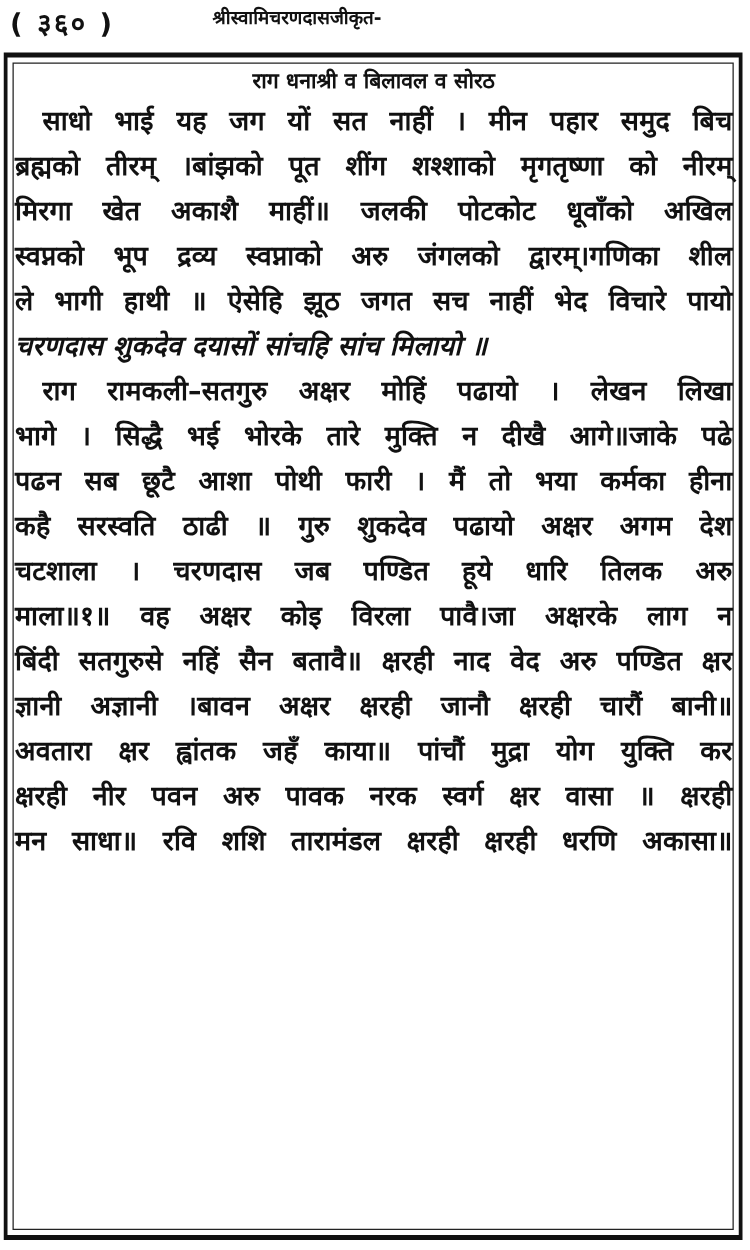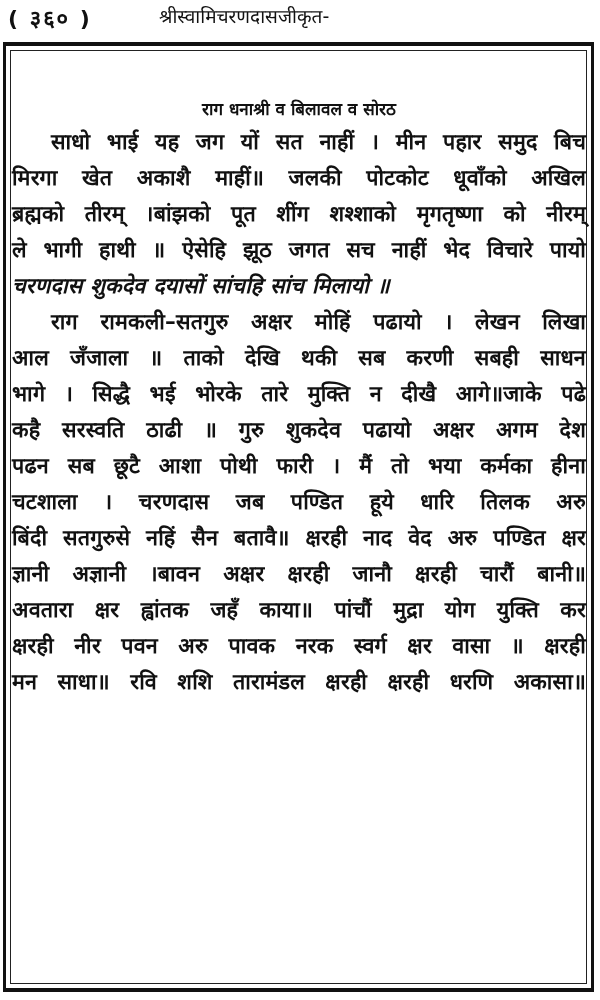--- a/index.html
+++ b/index.html
@@ -1,50 +1,51 @@
 <!DOCTYPE html>
 <html><head>
 <meta charset="utf-8">
 <style>
   html, body { margin: 0; padding: 0; background: #ffffff; }
   body { width: 600px; height: 1000px; position: relative; overflow: hidden; color: #111; font-family: "DejaVu Sans", sans-serif; }
   .running-head { position: absolute; top: 0; left: 0; width: 556px; height: 34px; }
   .page-no { position: absolute; left: 8px; top: 2px; font-size: 22px; font-weight: bold; letter-spacing: 2px; }
-  .running-title { position: absolute; left: 159px; top: 3px; font-size: 19px; font-weight: normal; }
+  .running-title { position: absolute; left: 170px; top: 3px; font-size: 15px; font-weight: bold; }
   .frame { position: absolute; left: 3px; top: 42px; width: 591px; height: 950px; border: 3px solid #111; border-top-width: 4px; border-bottom-width: 4px; box-sizing: border-box; }
   .frame-inner { position: absolute; left: 4px; right: 4px; top: 4px; bottom: 4px; border: 1px solid #222; }
   .content { position: absolute; left: 12px; top: 50px; width: 574px; }
-  .raga-heading { text-align: center; font-size: 17px; font-weight: bold; height: 30px; line-height: 30px; margin-top: 44px; }
+  .raga-heading { text-align: center; font-size: 17px; font-weight: bold; height: 30px; line-height: 30px; }
   .line { font-size: 21.5px; font-weight: bold; height: 36px; line-height: 36px; white-space: nowrap; text-align: justify; text-align-last: justify; letter-spacing: 0.2px; }
   .line.last-para { text-align-last: left; font-style: italic; }
-  .line.indent { padding-left: 39px; }
+  .line.indent { padding-left: 22px; }
 </style>
 </head>
 <body>
 
 <div class="running-head">
   <span class="page-no">( ३६० )</span>
   <span class="running-title">श्रीस्वामिचरणदासजीकृत-</span>
 </div>
 
 <div class="frame">
   <div class="frame-inner"></div>
 </div>
 
 <div class="content">
   <div class="raga-heading">राग धनाश्री व बिलावल व सोरठ</div>
   <div class="line indent">साधो भाई यह जग यों सत नाहीं । मीन पहार समुद बिच</div>
+  <div class="line">ब्रह्मको तीरम् ।बांझको पूत शींग शश्शाको मृगतृष्णा को नीरम्</div>
   <div class="line">मिरगा खेत अकाशै माहीं॥ जलकी पोटकोट धूवाँको अखिल</div>
-  <div class="line">ब्रह्मको तीरम् ।बांझको पूत शींग शश्शाको मृगतृष्णा को नीरम्</div>
+  <div class="line">स्वप्नको भूप द्रव्य स्वप्नाको अरु जंगलको द्वारम्।गणिका शील</div>
   <div class="line">ले भागी हाथी ॥ ऐसेहि झूठ जगत सच नाहीं भेद विचारे पायो</div>
   <div class="line last-para">चरणदास शुकदेव दयासों सांचहि सांच मिलायो ॥</div>
   <div class="line indent">राग रामकली–सतगुरु अक्षर मोहिं पढायो । लेखन लिखा</div>
-  <div class="line">आल जँजाला ॥ ताको देखि थकी सब करणी सबही साधन</div>
   <div class="line">भागे । सिद्धै भई भोरके तारे मुक्ति न दीखै आगे॥जाके पढे</div>
+  <div class="line">पढन सब छूटै आशा पोथी फारी । मैं तो भया कर्मका हीना</div>
   <div class="line">कहै सरस्वति ठाढी ॥ गुरु शुकदेव पढायो अक्षर अगम देश</div>
-  <div class="line">पढन सब छूटै आशा पोथी फारी । मैं तो भया कर्मका हीना</div>
   <div class="line">चटशाला । चरणदास जब पण्डित हूये धारि तिलक अरु</div>
+  <div class="line">माला॥१॥ वह अक्षर कोइ विरला पावै।जा अक्षरके लाग न</div>
   <div class="line">बिंदी सतगुरुसे नहिं सैन बतावै॥ क्षरही नाद वेद अरु पण्डित क्षर</div>
   <div class="line">ज्ञानी अज्ञानी ।बावन अक्षर क्षरही जानौ क्षरही चारौं बानी॥</div>
   <div class="line">अवतारा क्षर ह्वांतक जहँ काया॥ पांचौं मुद्रा योग युक्ति कर</div>
   <div class="line">क्षरही नीर पवन अरु पावक नरक स्वर्ग क्षर वासा ॥ क्षरही</div>
   <div class="line">मन साधा॥ रवि शशि तारामंडल क्षरही क्षरही धरणि अकासा॥</div>
 </div>
 
 </body></html>

